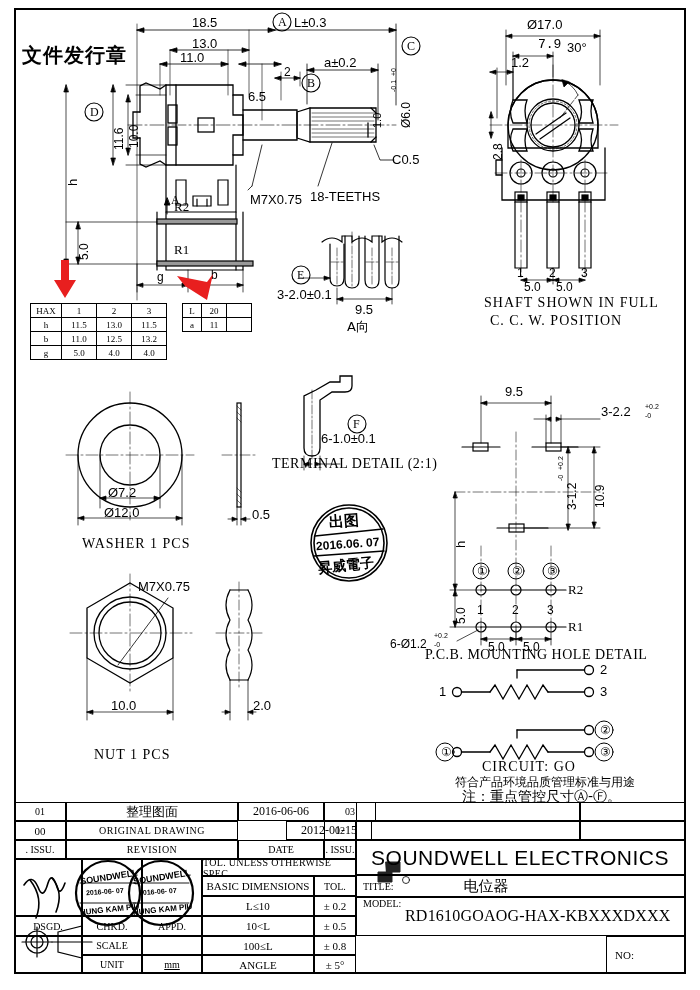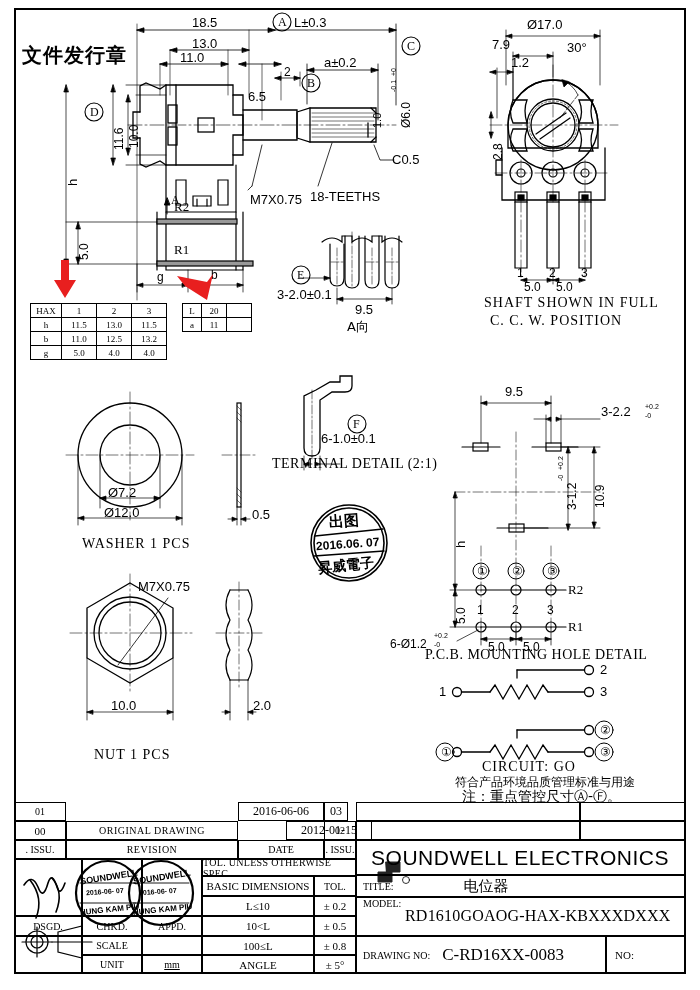--- a/index.html
+++ b/index.html
@@ -575,21 +575,21 @@
   <div class="t s13 sans" style="left:250px;top:193px;">M7X0.75</div>
   <div class="t s13 sans" style="left:310px;top:190px;">18-TEETHS</div>
   <div class="t s13 sans" style="left:392px;top:153px;">C0.5</div>
 
   <div class="t s12" style="left:297px;top:269px;">E</div>
   <div class="t s13 sans" style="left:277px;top:288px;">3-2.0±0.1</div>
   <div class="t s13 sans" style="left:355px;top:303px;">9.5</div>
   <div class="t s13 cn" style="left:347px;top:320px;">A向</div>
 
   <div class="t s13 sans" style="left:527px;top:18px;">Ø17.0</div>
-  <div class="t s13 sans" style="left:492px;top:38px;">7.9</div>
+  <div class="t s13 sans" style="left:538px;top:38px;font-family:Liberation Mono, monospace;">7.9</div>
   <div class="t s13 sans" style="left:511px;top:56px;">1.2</div>
   <div class="t s13 sans" style="left:567px;top:41px;text-align:right;">30°</div>
   <div class="t s12 sans vert" style="left:492px;top:160px;">2.8</div>
   <div class="t s12 sans" style="left:517px;top:267px;">1</div>
   <div class="t s12 sans" style="left:549px;top:267px;">2</div>
   <div class="t s12 sans" style="left:581px;top:267px;">3</div>
   <div class="t s12 sans" style="left:524px;top:281px;">5.0</div>
   <div class="t s12 sans" style="left:556px;top:281px;">5.0</div>
   <div class="t s14" style="left:484px;top:296px;letter-spacing:1px;">SHAFT SHOWN IN FULL</div>
   <div class="t s14" style="left:490px;top:314px;letter-spacing:1px;">C. C. W. POSITION</div>
@@ -698,22 +698,23 @@
   <div class="t s12" style="left:441px;top:746px;">①</div>
   <div class="t s12" style="left:600px;top:724px;">②</div>
   <div class="t s12" style="left:600px;top:746px;">③</div>
   <div class="t s14" style="left:482px;top:760px;letter-spacing:1px;">CIRCUIT: GO</div>
   <div class="t cn" style="left:455px;top:776px;font-size:12px;">符合产品环境品质管理标准与用途</div>
   <div class="t cn" style="left:462px;top:789px;font-size:14px;">注：重点管控尺寸Ⓐ-Ⓕ。</div>
 
   <div id="titleblock">
 
     <div class="cell" style="left:0;top:0;width:52px;height:19px;font-size:10px;">01</div>
+    <div class="cell cn" style="left:52px;top:0;width:172px;height:19px;font-size:13px;">整理图面</div>
     <div class="cell" style="left:224px;top:0;width:86px;height:19px;font-size:12px;">2016-06-06</div>
-    <div class="cell" style="left:310px;top:0;width:24px;height:19px;font-size:12px;">03</div>
+    <div class="cell" style="left:310px;top:0;width:52px;height:19px;font-size:10px;">03</div>
     <div class="cell" style="left:342px;top:0;width:224px;height:19px;font-size:11px;"></div>
     <div class="cell" style="left:566px;top:0;width:106px;height:19px;font-size:11px;"></div>
 
     <div class="cell" style="left:0;top:19px;width:52px;height:19px;font-size:11px;">00</div>
     <div class="cell" style="left:52px;top:19px;width:172px;height:19px;font-size:10px;letter-spacing:0.5px;">ORIGINAL  DRAWING</div>
     <div class="cell" style="left:224px;top:19px;width:86px;height:19px;font-size:12px;margin-left:48px;">2012-01-15</div>
     <div class="cell" style="left:310px;top:19px;width:32px;height:19px;font-size:10px;">02</div>
     <div class="cell" style="left:342px;top:19px;width:224px;height:19px;font-size:11px;"></div>
     <div class="cell" style="left:566px;top:19px;width:106px;height:19px;font-size:11px;"></div>
 
@@ -752,24 +753,20 @@
     <div class="cell" style="left:128px;top:153px;width:60px;height:19px;font-size:10px;text-decoration:underline;">mm</div>
 
     <div class="cell" style="left:342px;top:73px;width:330px;height:22px;justify-content:flex-start;padding-left:6px;">
       <span style="font-size:10px;">TITLE:</span>
       <span class="cn" style="font-size:15px;margin-left:70px;">电位器</span>
     </div>
     <div class="cell" style="left:342px;top:95px;width:330px;height:39px;justify-content:flex-start;padding-left:6px;flex-direction:column;align-items:flex-start;">
       <span style="font-size:10px;">MODEL:</span>
       <span style="font-size:16px;margin-left:42px;margin-top:-2px;letter-spacing:0.2px;">RD1610GOAOG-HAX-KBXXXDXXX</span>
     </div>
-    <div class="cell" style="left:342px;top:134px;width:250px;height:38px;justify-content:flex-start;padding-left:6px;">
-      <span style="font-size:10px;">DRAWING NO:</span>
-      <span style="font-size:17px;margin-left:12px;">C-RD16XX-0083</span>
-    </div>
     <div class="cell" style="left:592px;top:134px;width:80px;height:38px;justify-content:flex-start;padding-left:8px;font-size:11px;">NO:</div>
   </div>
 
   <div class="t sans" style="left:80px;top:873px;font-size:9px;font-weight:700;transform:rotate(-9deg);">SOUNDWELL</div>
   <div class="t sans" style="left:86px;top:888px;font-size:7px;font-weight:700;transform:rotate(-4deg);">2016-06- 07</div>
   <div class="t sans" style="left:80px;top:906px;font-size:8px;font-weight:700;transform:rotate(-6deg);">HUNG KAM PIU</div>
 
   <div class="t sans" style="left:133px;top:873px;font-size:9px;font-weight:700;transform:rotate(-9deg);">SOUNDWELL</div>
   <div class="t sans" style="left:139px;top:888px;font-size:7px;font-weight:700;transform:rotate(-4deg);">2016-06- 07</div>
   <div class="t sans" style="left:133px;top:906px;font-size:8px;font-weight:700;transform:rotate(-6deg);">HUNG KAM PIU</div>

